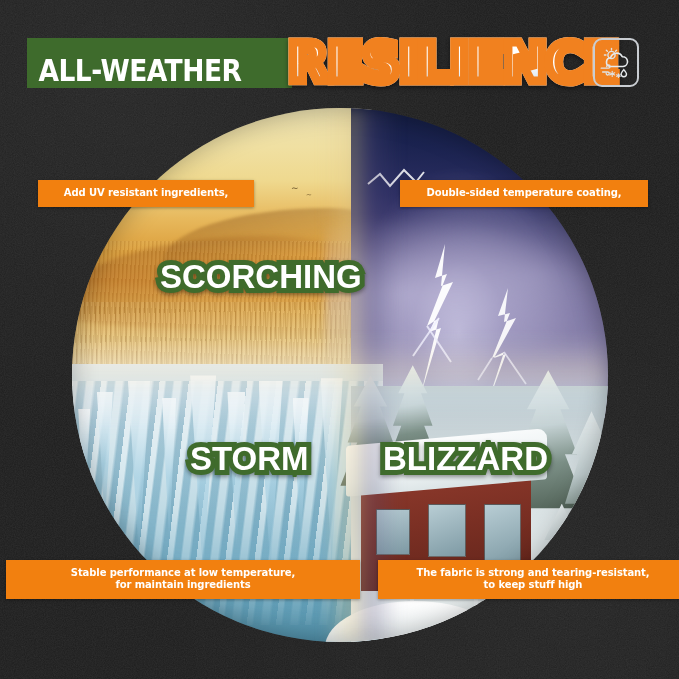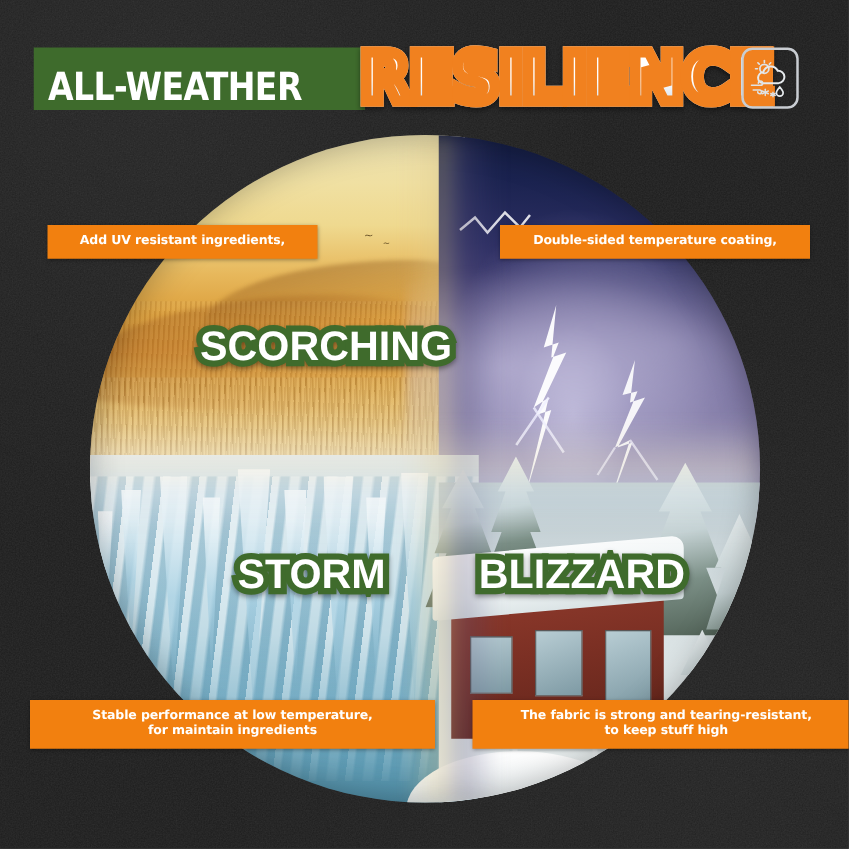--- a/index.html
+++ b/index.html
@@ -240,21 +240,21 @@
     text-align:center;
     padding:7px 12px 8px;
     z-index:8;
     letter-spacing:-.1px;
     font-family:"DejaVu Sans", sans-serif;
     box-shadow:0 1px 3px rgba(0,0,0,.35);
   }
   .callout .l2 { display:block; }
   #callout-scorching { left:38px;  top:180px; width:216px; }
   #callout-storm     { left:400px; top:180px; width:248px; }
-  #callout-frost     { left:24px;  top:560px; width:324px; }
+  #callout-frost     { left:6px;  top:560px; width:354px; }
   #callout-blizzard  { left:358px; top:560px; width:310px;margin-left:20px; }
 
   
   .qtitle {
     position:absolute;
     z-index:9;
     font-family:Liberation Sans, sans-serif;
     font-weight:bold;
     color:#ffffff;
     paint-order:stroke fill;

